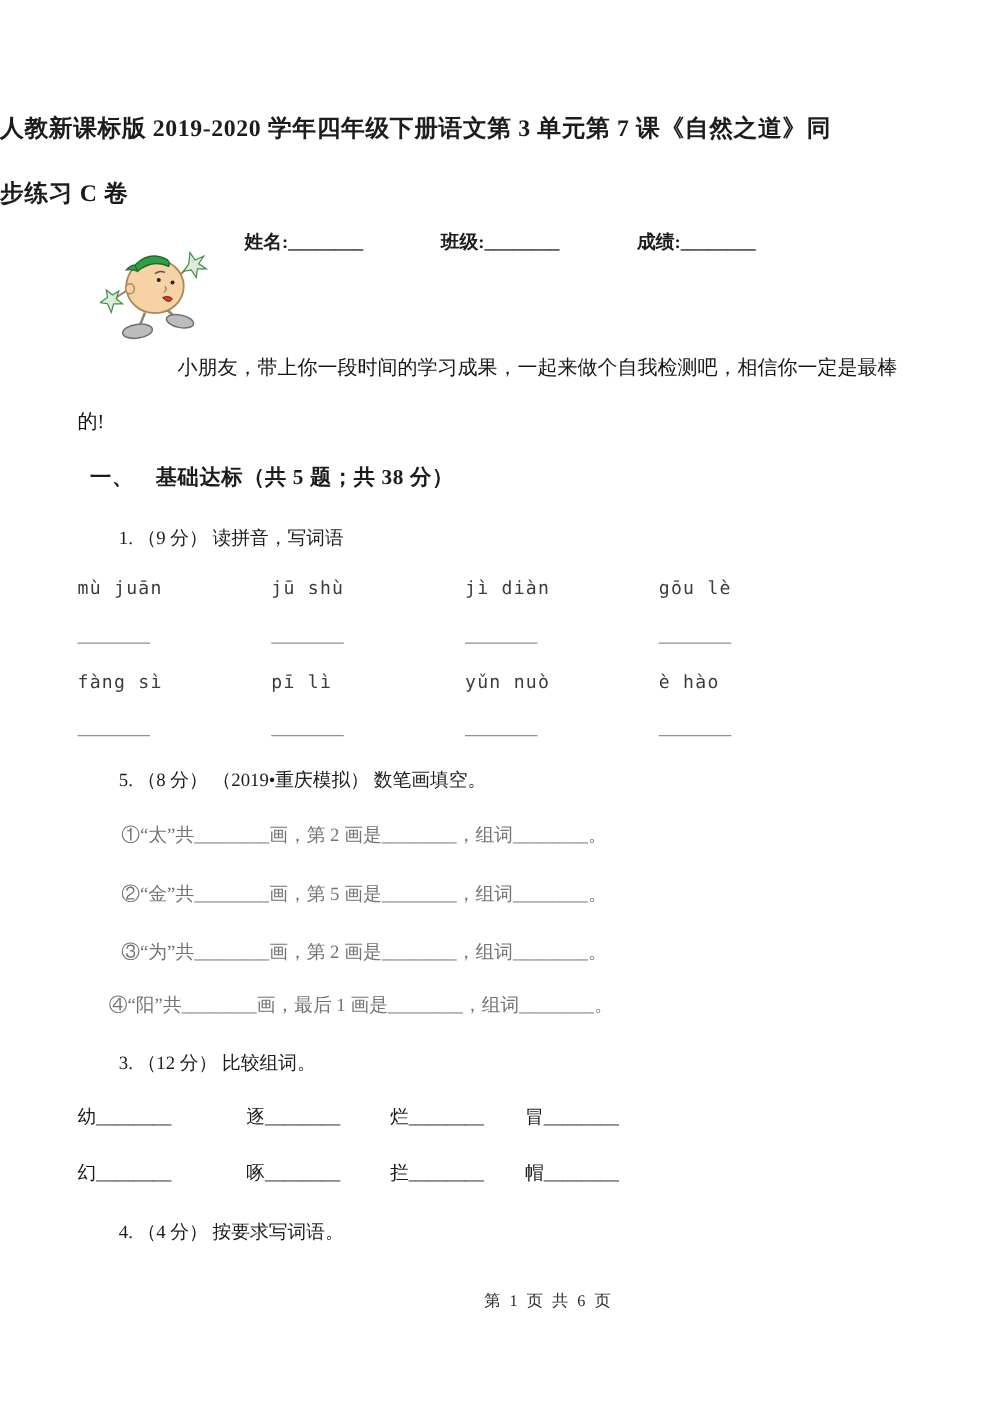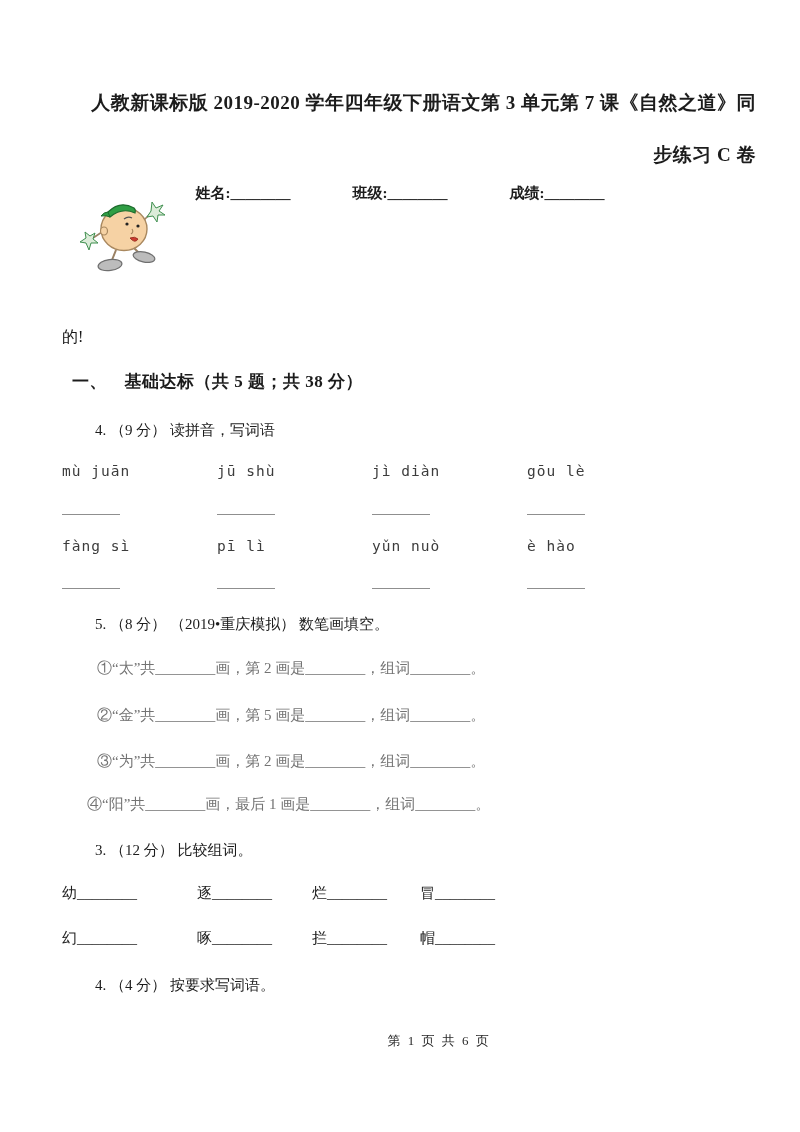--- a/index.html
+++ b/index.html
@@ -6,21 +6,21 @@
   #page{
     position:relative;
     width:800px;height:1132px;
     background:#ffffff;
     font-family:"Liberation Serif","DejaVu Serif",serif;
     color:#1c1c1c;
     overflow:hidden;
   }
   .abs{position:absolute;}
   .title-line{
-    left:0;width:756px;text-align:right;
+    left:0;width:756px;text-align:left;
     font-size:19px;font-weight:bold;letter-spacing:.5px;
   }
   .fields-row{
     top:184px;left:0;width:800px;
     display:flex;justify-content:center;gap:62px;
     font-size:15px;font-weight:bold;
   }
   .field{white-space:nowrap;}
   .field .line{font-weight:bold;color:#1c1c1c;}
   .intro-line{font-size:16px;color:#161616;}
@@ -82,25 +82,26 @@
       <circle cx="47" cy="28" r="1.6" fill="#222"></circle>
       <circle cx="58" cy="30" r="1.6" fill="#222"></circle>
       <path d="M44 23 q4 -3 8 -1" fill="none" stroke="#555" stroke-width="1.2"></path>
 
       <path d="M52 33 q2 3 -1 5" fill="none" stroke="#a9885f" stroke-width="1.2"></path>
 
       <path d="M50 42 q5 -2 8 1 q-3 5 -8 -1 Z" fill="#cc3b2f" stroke="#8e2419" stroke-width="0.8"></path>
     </svg>
   </div>
 
+  <div class="abs intro-line" style="left:142px;top:284px;">小朋友，带上你一段时间的学习成果，一起来做个自我检测吧，相信你一定是最棒</div>
   <div class="abs intro-line" style="left:62px;top:327px;">的!</div>
 
   <div class="abs heading" style="left:72px;top:370px;">一、　基础达标（共 5 题；共 38 分）</div>
 
-  <div class="abs stem" style="left:95px;top:421px;">4. （9 分） 读拼音，写词语</div>
+  <div class="abs stem" style="left:95px;top:421px;">1. （9 分） 读拼音，写词语</div>
 
   <div class="abs pinyin" style="left:62px;top:463px;">mù juān</div>
   <div class="abs pinyin" style="left:217px;top:463px;">jū shù</div>
   <div class="abs pinyin" style="left:372px;top:463px;">jì diàn</div>
   <div class="abs pinyin" style="left:527px;top:463px;">gōu lè</div>
 
   <div class="blank-line" style="left:62px;top:498px;"></div>
   <div class="blank-line" style="left:217px;top:498px;"></div>
   <div class="blank-line" style="left:372px;top:498px;"></div>
   <div class="blank-line" style="left:527px;top:498px;"></div>

